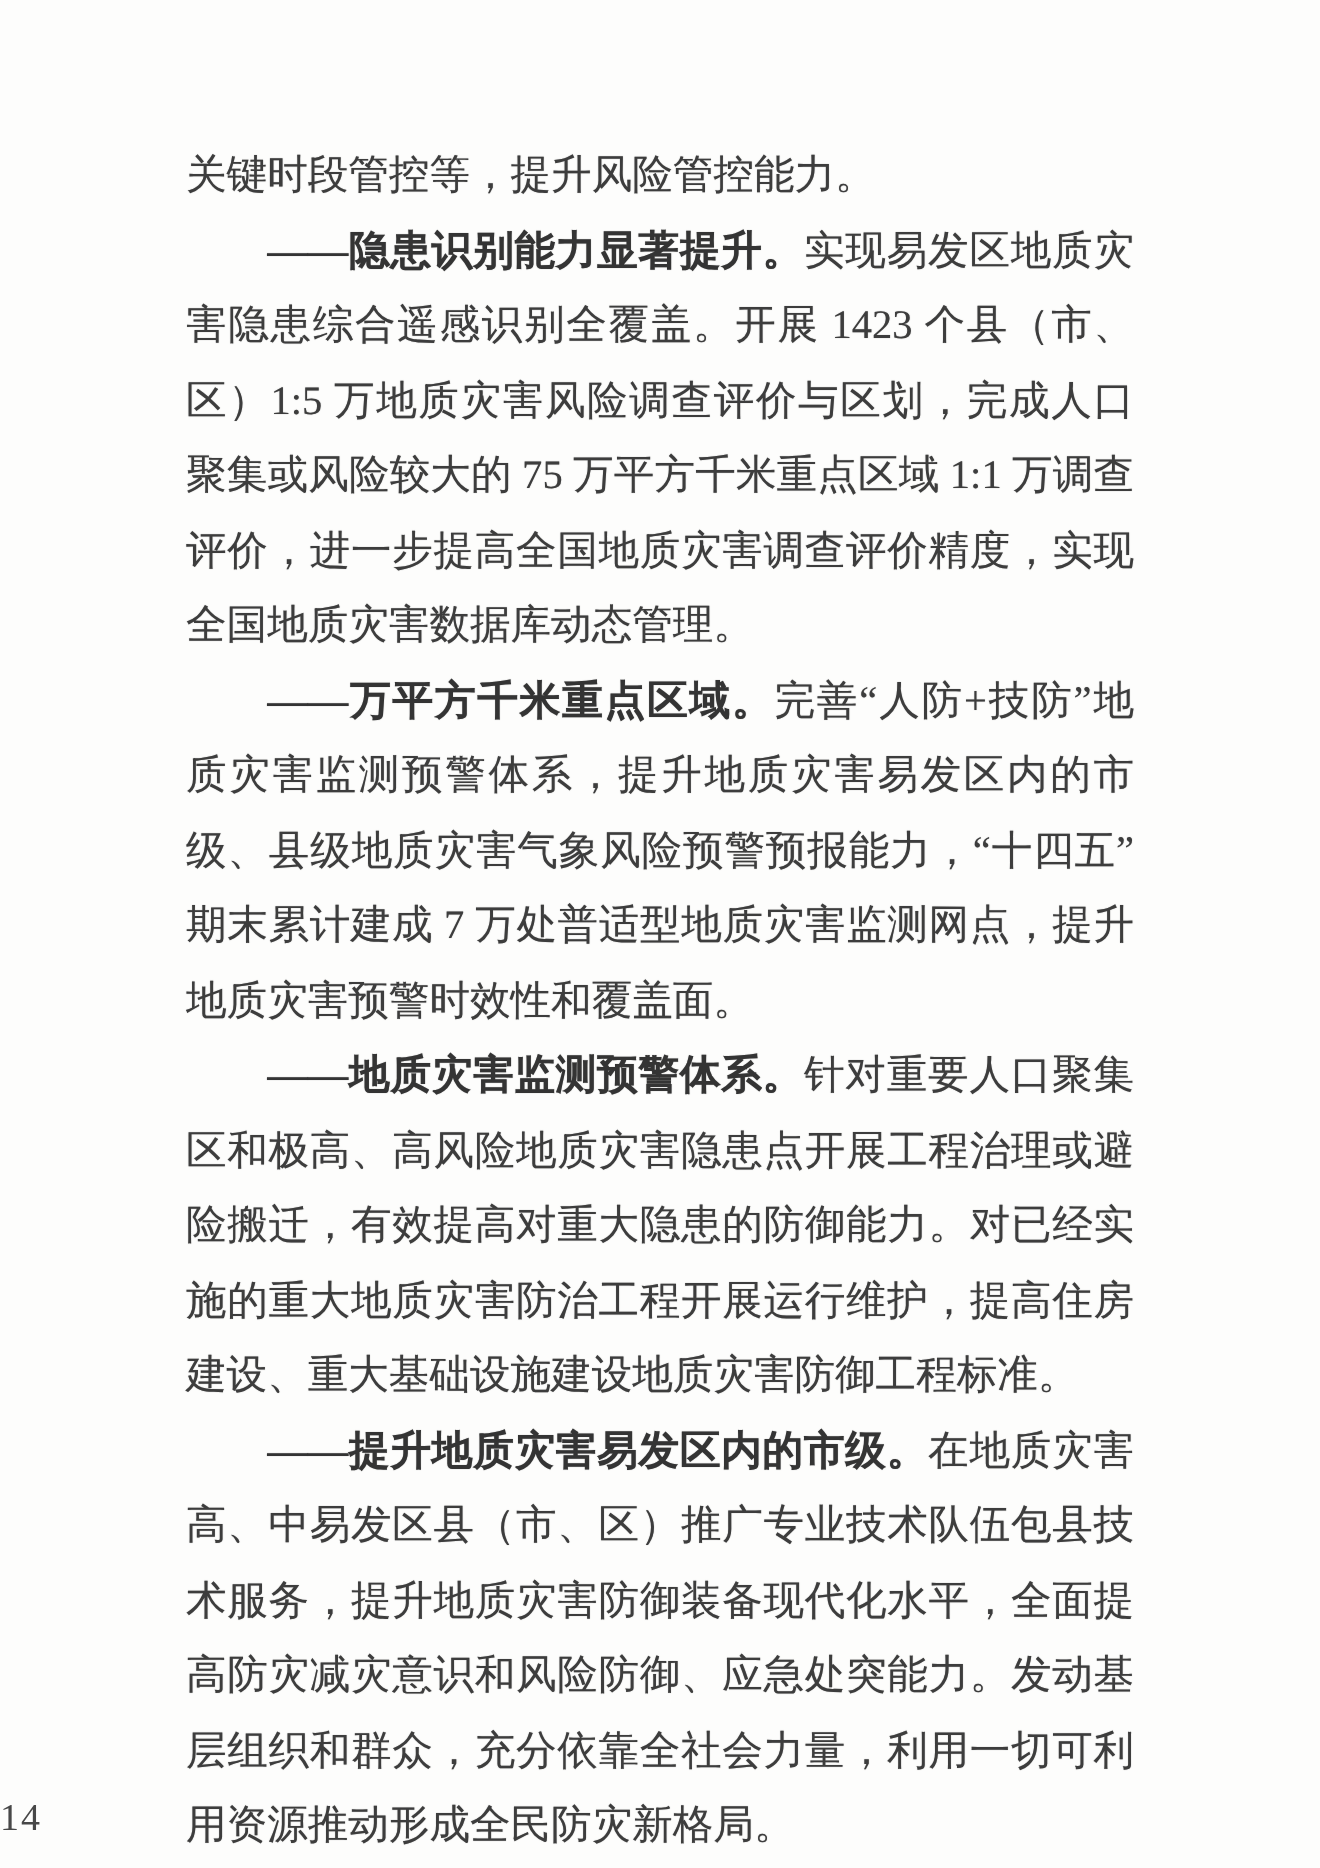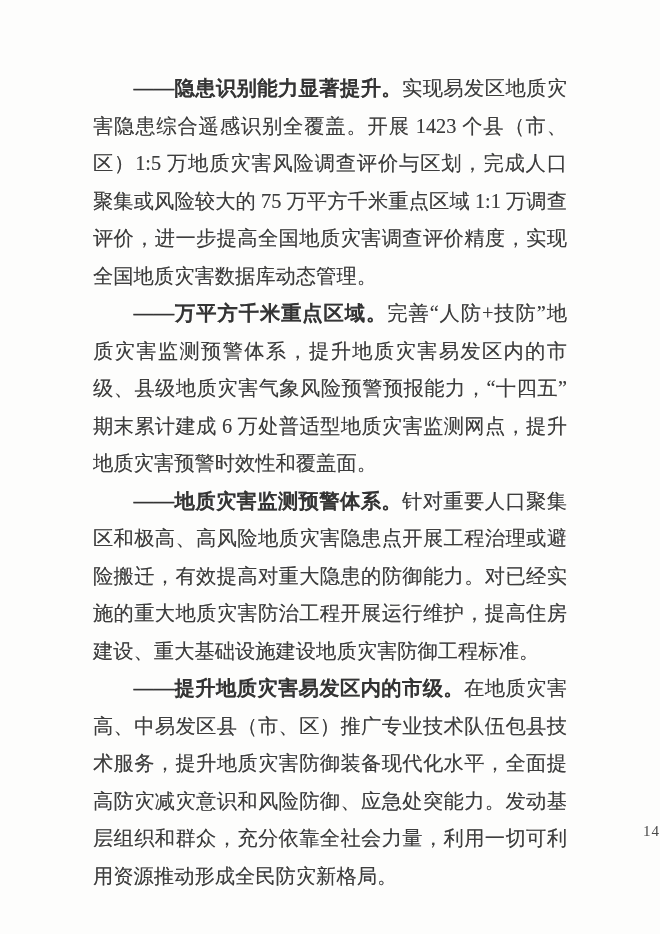--- a/index.html
+++ b/index.html
@@ -36,39 +36,40 @@
   }
   .lead {
     font-weight: 700;
     color: #343434;
   }
   .body-text {
     font-weight: 400;
   }
   .page-number {
     position: absolute;
-    top: 823px;
+    top: 899px;
     left: 0;
     width: 100%;
-    text-align: right;
-    font-size: 15px;
+    text-align: left;
+    font-size: 19px;
     letter-spacing: 1px;
     color: #484848;
   }
 </style>
 </head>
 <body>
 
 <div class="page">
   <div class="content">
 
+    <p class="para"><span class="body-text">关键时段管控等，提升风险管控能力。</span></p>
 
     <p class="para indent"><span class="lead">——隐患识别能力显著提升。</span><span class="body-text">实现易发区地质灾害隐患综合遥感识别全覆盖。开展 1423 个县（市、区）1:5 万地质灾害风险调查评价与区划，完成人口聚集或风险较大的 75 万平方千米重点区域 1:1 万调查评价，进一步提高全国地质灾害调查评价精度，实现全国地质灾害数据库动态管理。</span></p>
 
-    <p class="para indent"><span class="lead">——万平方千米重点区域。</span><span class="body-text">完善“人防+技防”地质灾害监测预警体系，提升地质灾害易发区内的市级、县级地质灾害气象风险预警预报能力，“十四五”期末累计建成 6 万处普适型地质灾害监测网点，提升地质灾害预警时效性和覆盖面。</span></p>
+    <p class="para indent"><span class="lead">——万平方千米重点区域。</span><span class="body-text">完善“人防+技防”地质灾害监测预警体系，提升地质灾害易发区内的市级、县级地质灾害气象风险预警预报能力，“十四五”期末累计建成 7 万处普适型地质灾害监测网点，提升地质灾害预警时效性和覆盖面。</span></p>
 
     <p class="para indent"><span class="lead">——地质灾害监测预警体系。</span><span class="body-text">针对重要人口聚集区和极高、高风险地质灾害隐患点开展工程治理或避险搬迁，有效提高对重大隐患的防御能力。对已经实施的重大地质灾害防治工程开展运行维护，提高住房建设、重大基础设施建设地质灾害防御工程标准。</span></p>
 
     <p class="para indent"><span class="lead">——提升地质灾害易发区内的市级。</span><span class="body-text">在地质灾害高、中易发区县（市、区）推广专业技术队伍包县技术服务，提升地质灾害防御装备现代化水平，全面提高防灾减灾意识和风险防御、应急处突能力。发动基层组织和群众，充分依靠全社会力量，利用一切可利用资源推动形成全民防灾新格局。</span></p>
 
   </div>
 
   <div class="page-number">14</div>
 </div>
 

